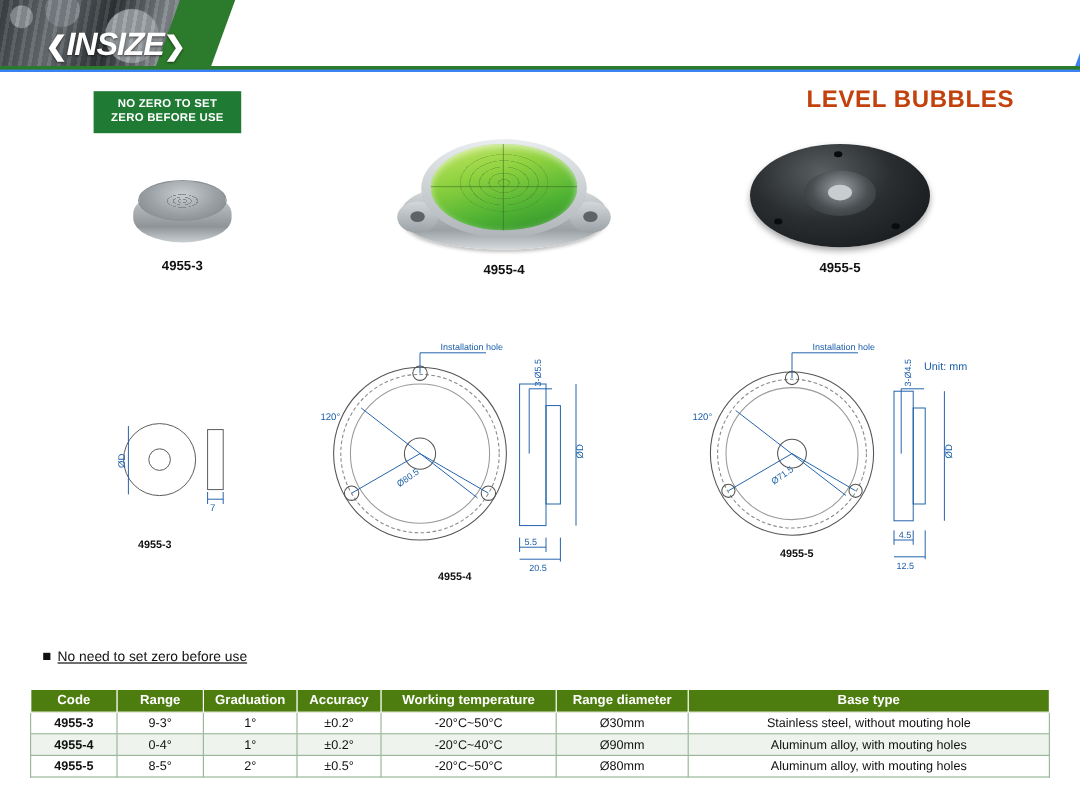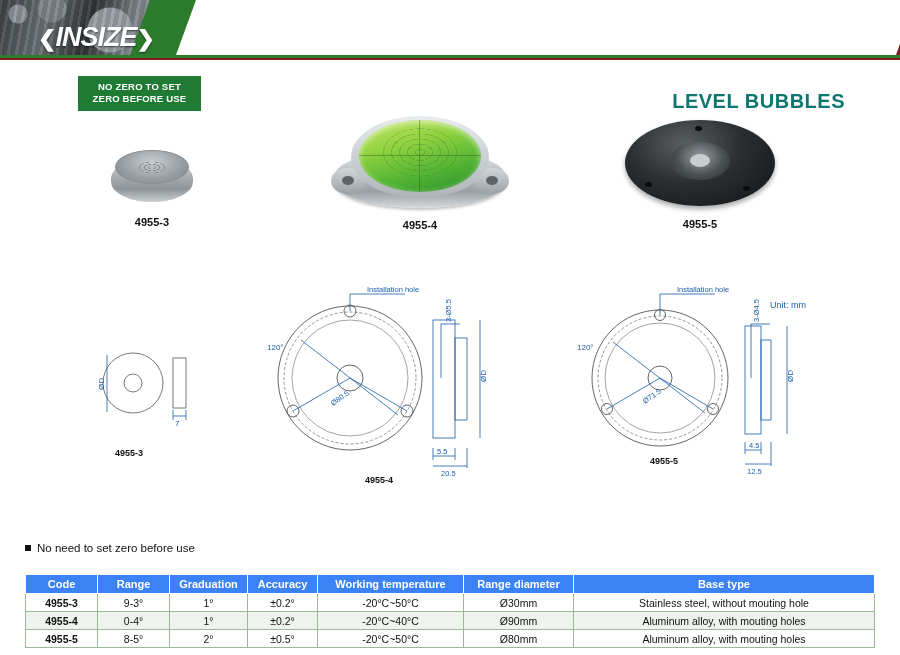--- a/index.html
+++ b/index.html
@@ -9,21 +9,21 @@
     background: #ffffff;
     font-family: "Liberation Sans", sans-serif;
     color: #111;
     position: relative;
     overflow: hidden;
   }
 
   
   .header {
     position: absolute; left:0; top:0; width:900px; height:60px;
-    background:#7f1d1d;
+    background:#3b82f6;
   }
   .header-photo {
     position:absolute; left:0; top:0; width:215px; height:55px;
     background:
       radial-gradient(circle at 18px 14px, #8e9499 0 9px, transparent 10px),
       radial-gradient(circle at 52px 8px, #7d8489 0 14px, transparent 15px),
       radial-gradient(circle at 110px 30px, #9aa0a4 0 22px, transparent 23px),
       linear-gradient(105deg,#3c4145 0%,#6c7276 22%,#2f3437 42%,#868c90 62%,#41474b 82%,#22262a 100%);
     overflow:hidden;
   }
@@ -51,22 +51,22 @@
     text-shadow: 0 1px 2px rgba(0,0,0,.6);
     white-space:nowrap;
   }
   .logo .arrow { font-style:normal; font-size:22px; }
   .header-rule {
     position:absolute; left:0; top:55px; width:900px; height:3px; background:#2c7a2c;
   }
 
   
   .page-title {
-    position:absolute; right:55px; top:90px;
-    font-size:20px; font-weight:bold; letter-spacing:.5px; color:#0f766e;
+    position:absolute; right:55px; top:72px;
+    font-size:20px; font-weight:bold; letter-spacing:.5px; color:#c2410c;
   }
 
   .badge {
     position:absolute; left:78px; top:76px;
     width:123px; height:35px;
     background:#1f7a34;
     color:#fff; font-size:9.5px; font-weight:bold; line-height:12px;
     text-align:center; padding-top:5px;
     letter-spacing:.2px;
   }
@@ -161,34 +161,34 @@
 
   
   .draw { position:absolute; }
   .dcap { font-size:9px; color:#111; font-weight:bold; }
   .unit { position:absolute; left:770px; top:288px; font-size:9px; color:#1b5ea8;margin-top:12px; }
 
   svg text { font-family:"Liberation Sans", sans-serif; }
 
   
   .bullet {
-    position:absolute; left:25px; top:542px; font-size:11.5px; color:#111;
+    position:absolute; left:36px; top:542px; font-size:11.5px; color:#111;text-decoration:underline;
   }
   .bullet .sq {
     display:inline-block; width:6px; height:6px; background:#111; margin-right:6px;
     vertical-align:1px;
   }
 
   
   table.spec {
     position:absolute; left:25px; top:574px; width:850px;
     border-collapse:collapse; font-size:10.5px;
   }
   table.spec th {
-    background:#3b82f6; color:#fff; font-weight:bold; font-size:11px;
+    background:#4d7c0f; color:#fff; font-weight:bold; font-size:11px;
     border:1px solid #ffffff; padding:3px 2px; text-align:center;
   }
   table.spec td {
     border:1px solid #9bb89b; padding:2px 2px; text-align:center; height:18px;
   }
   table.spec td.code { font-weight:bold; }
   table.spec tr.alt td { background:#eef3ee; }
 </style>
 </head>
 <body>

